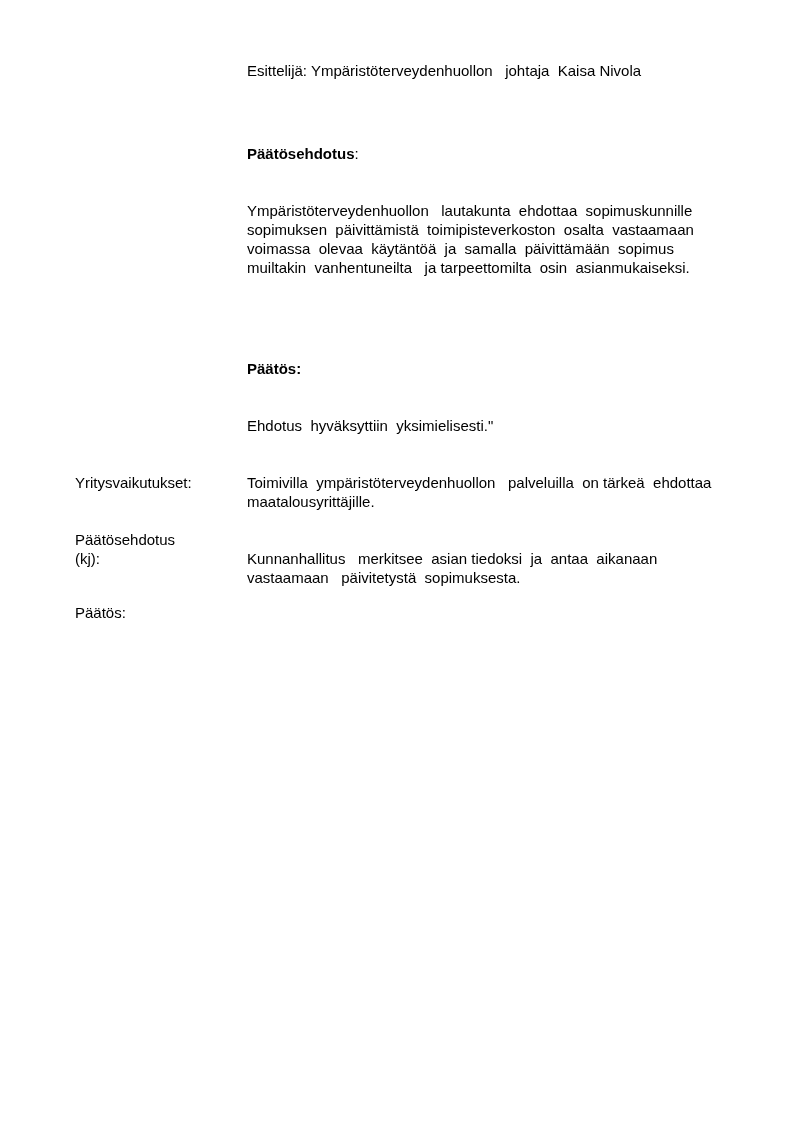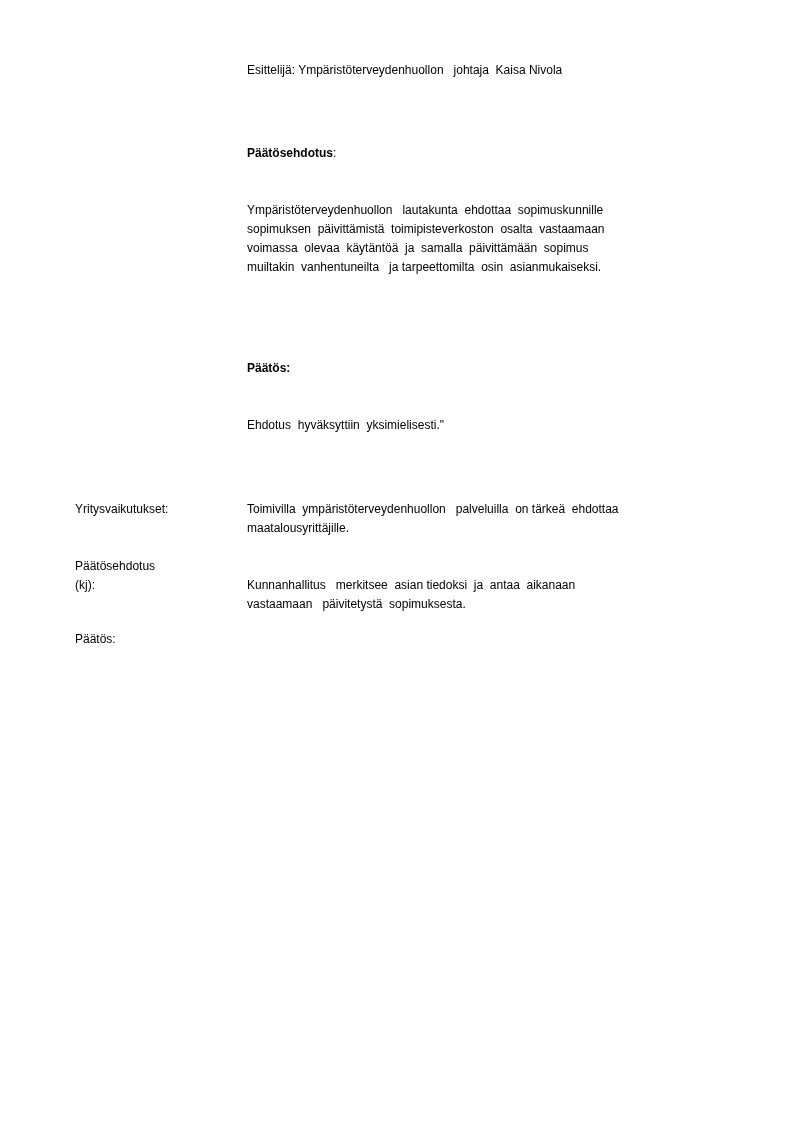--- a/index.html
+++ b/index.html
@@ -7,21 +7,21 @@
     padding: 0;
     background: #ffffff;
   }
   .page {
     position: relative;
     width: 794px;
     height: 820px;
     background: #ffffff;
     color: #000000;
     font-family: "Liberation Sans", "DejaVu Sans", sans-serif;
-    font-size: 12px;
+    font-size: 15px;
     line-height: 19px;
     box-sizing: border-box;
     padding: 61px 40px 0 75px;
     overflow: hidden;
     border-radius: 10px;
   }
   .row {
     display: flex;
     align-items: flex-start;
   }
@@ -30,21 +30,21 @@
     flex: 0 0 172px;
     white-space: pre-wrap;
   }
   .content-col {
     flex: 1 1 auto;
     white-space: pre-wrap;
   }
   .bold { font-weight: bold; }
   .mt-proposal   { margin-top: 26px; }
   .mt-decision   { margin-top: 6px;  }
-  .mt-impact     { margin-top: 27px; }
+  .mt-impact     { }
   .mt-kj-label   { margin-top: 19px; }
   .mt-final      { margin-top: 16px; }
 </style>
 </head>
 <body>
 
 <div class="page">
 
   <div class="row">
     <div class="label-col"></div>

